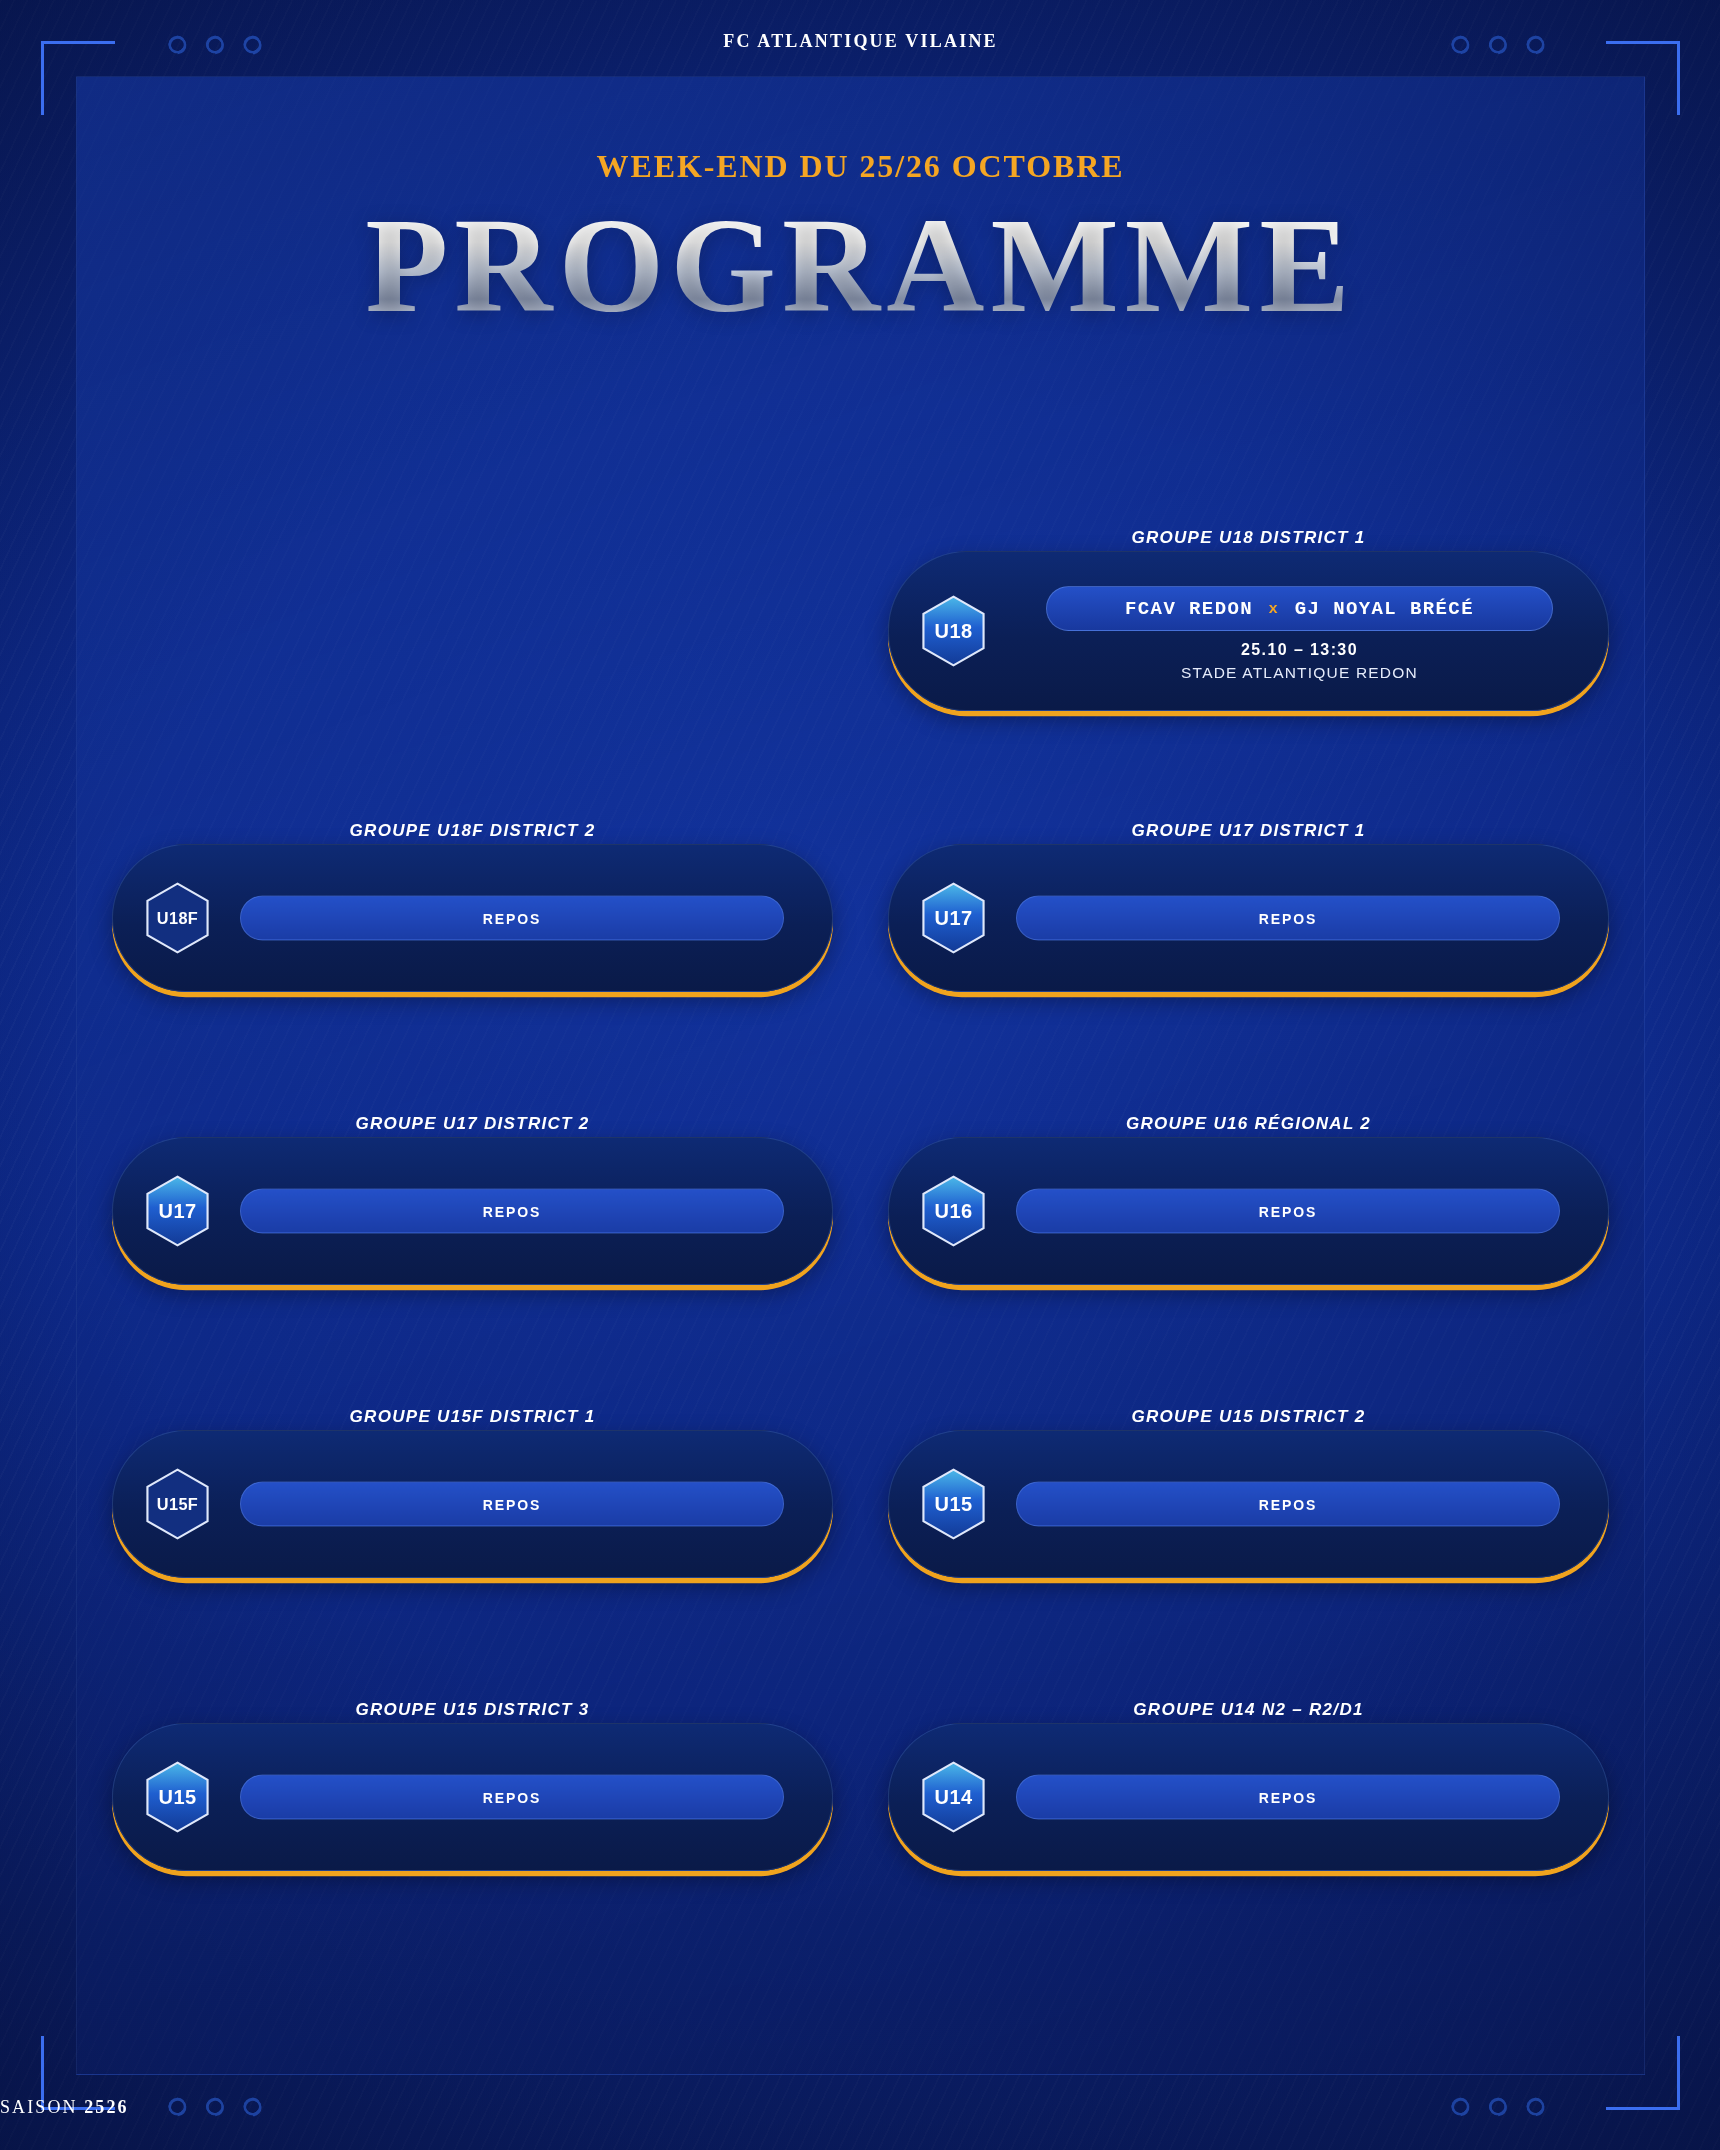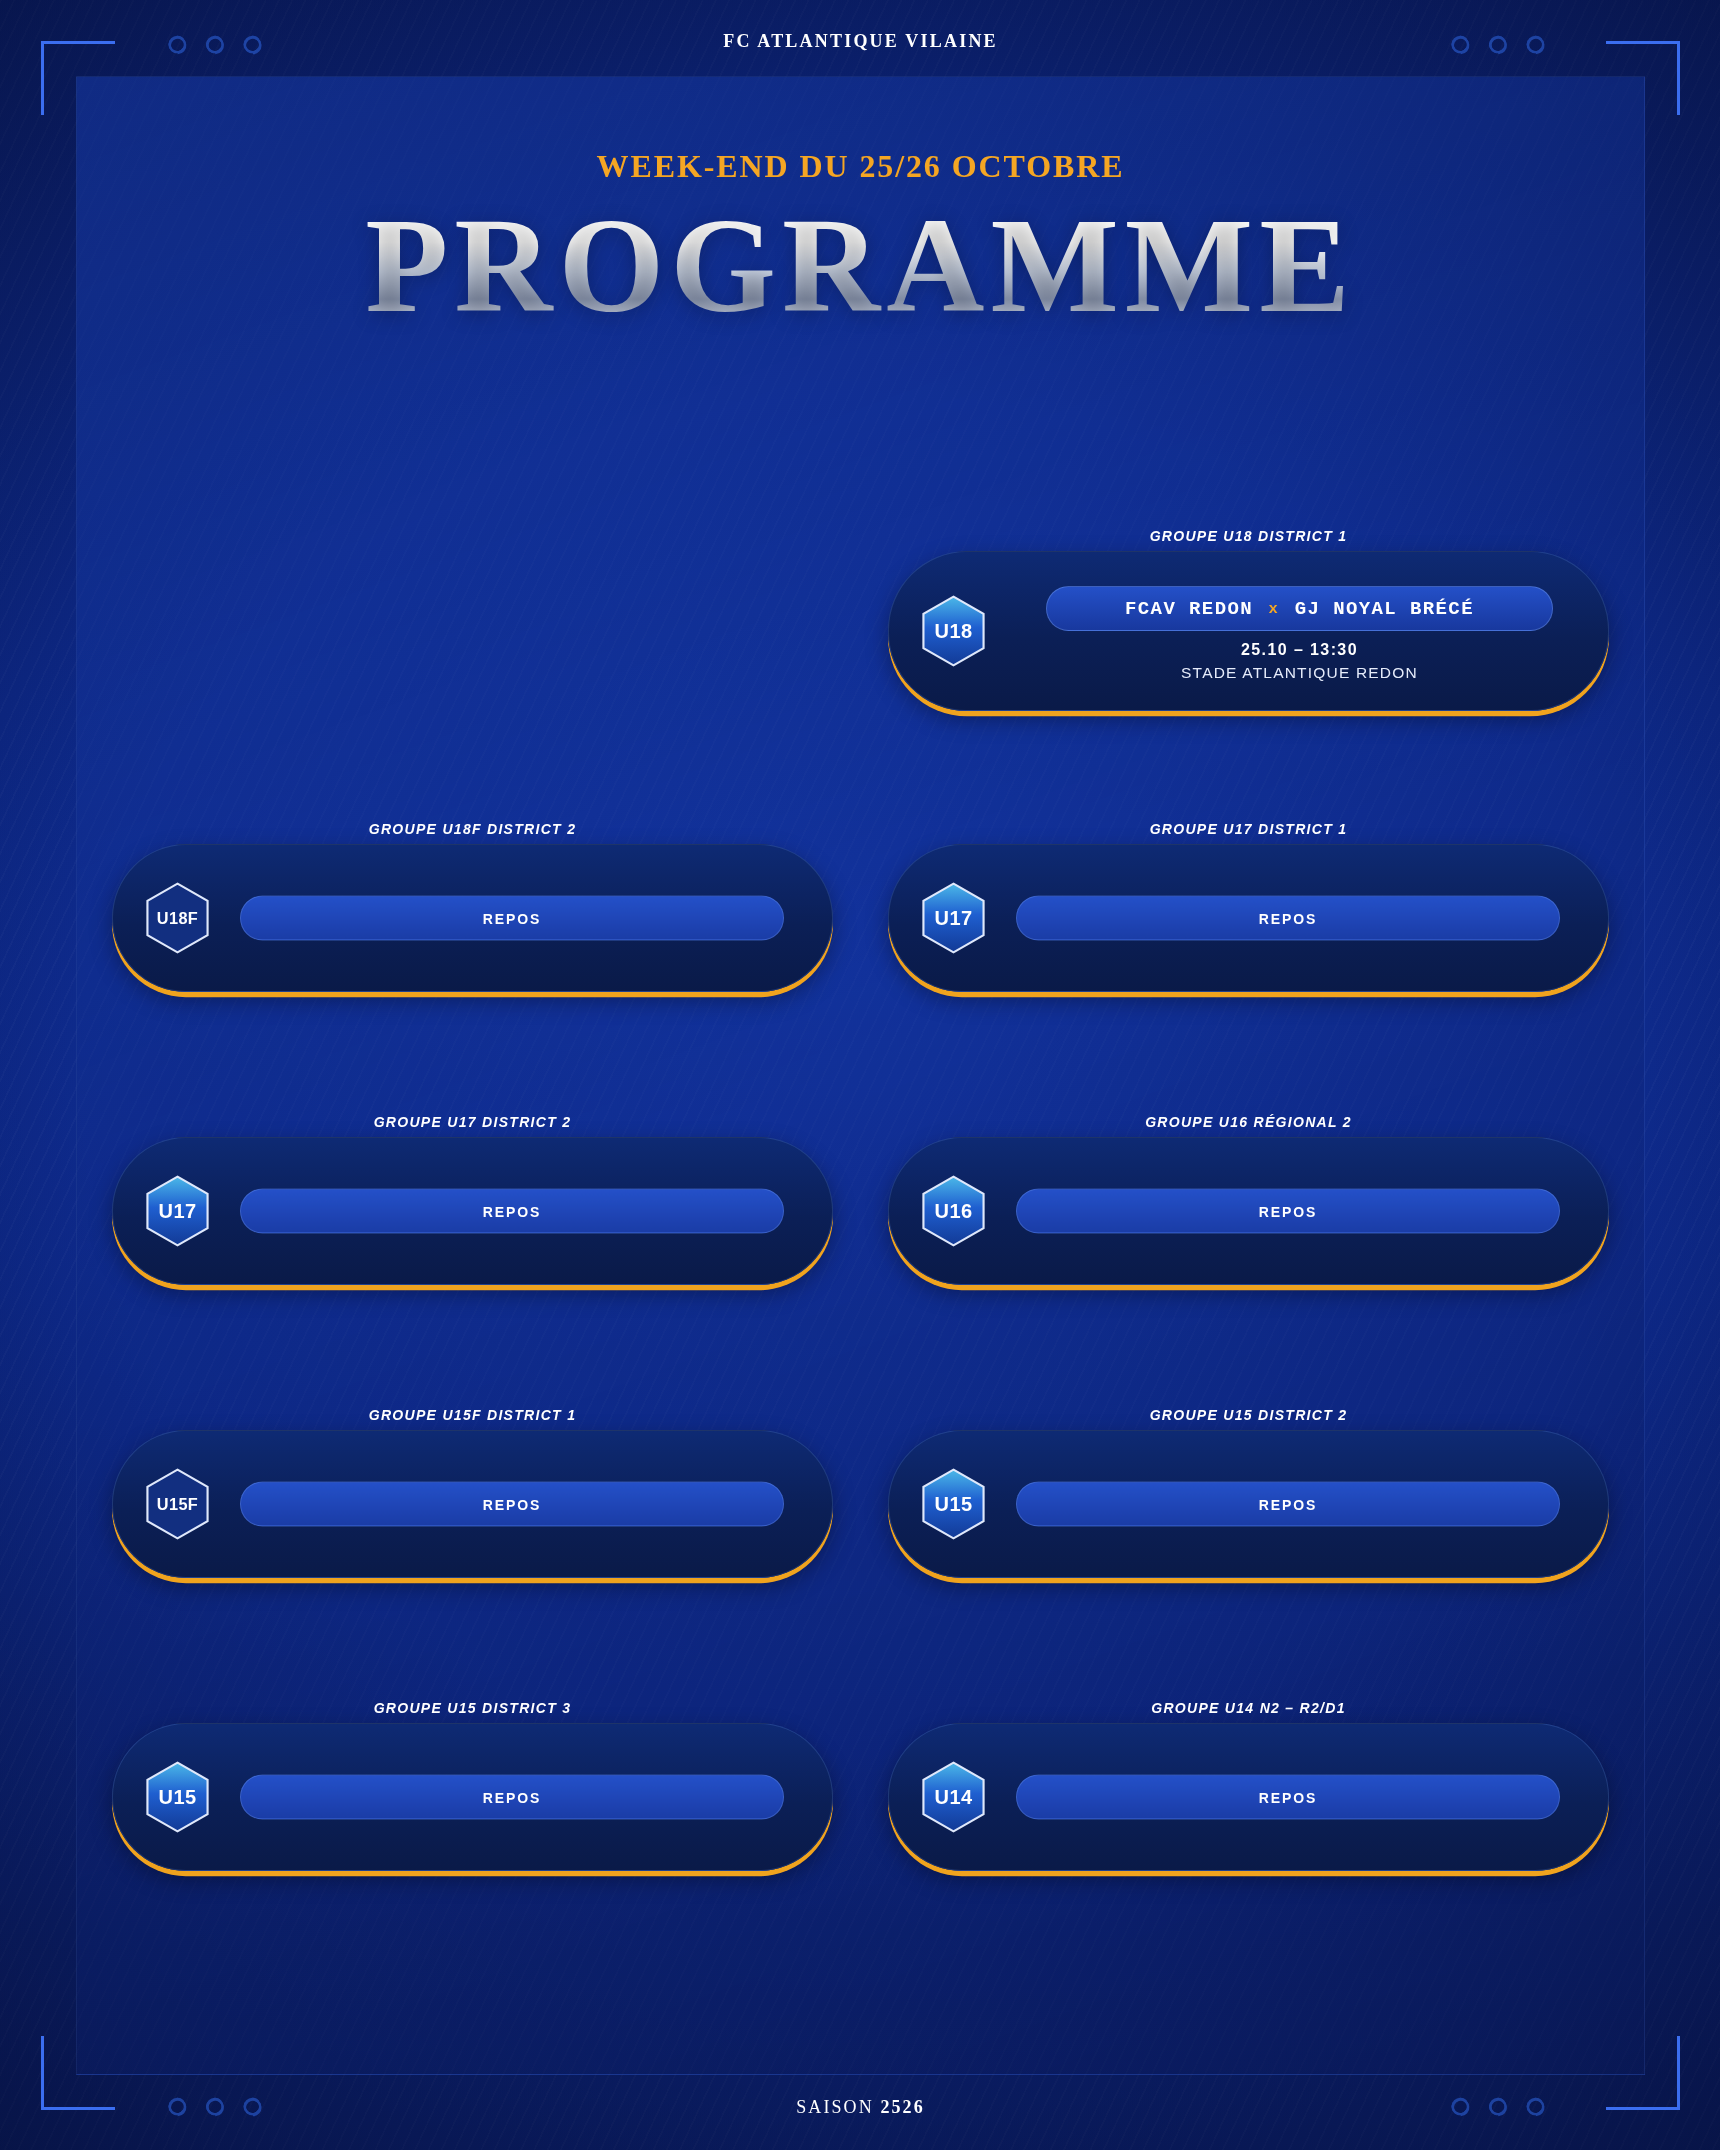--- a/index.html
+++ b/index.html
@@ -57,21 +57,21 @@
     color: #ffffff;
     font-size: 18px;
     font-weight: bold;
     letter-spacing: 2.2px;
     font-family: "Liberation Serif", serif;
     z-index: 6;
   }
 
   .footer {
     position: absolute; bottom: 33px; left: 0; right: 0;
-    text-align: center;
+    text-align: left;
     color: #ffffff;
     font-size: 18px;
     letter-spacing: 2.1px;
     font-family: "Liberation Serif", serif;
     z-index: 6;
   }
   .footer b { font-weight: bold; }
 
   
   .orn { position: absolute; z-index: 5; opacity: .55; }
@@ -144,21 +144,21 @@
     width: 721px;
     height: 160px;
     border-radius: 79px;
   }
 
   .card-title {
     position: absolute;
     top: -24px; left: 0; right: 0;
     text-align: center;
     color: #ffffff;
-    font-size: 14px;
+    font-size: 17px;
     font-style: italic;
     font-weight: bold;
     letter-spacing: 1.3px;
   }
 
   .badge {
     position: absolute;
     left: 31px;
     top: 50%;
     transform: translateY(-50%);

